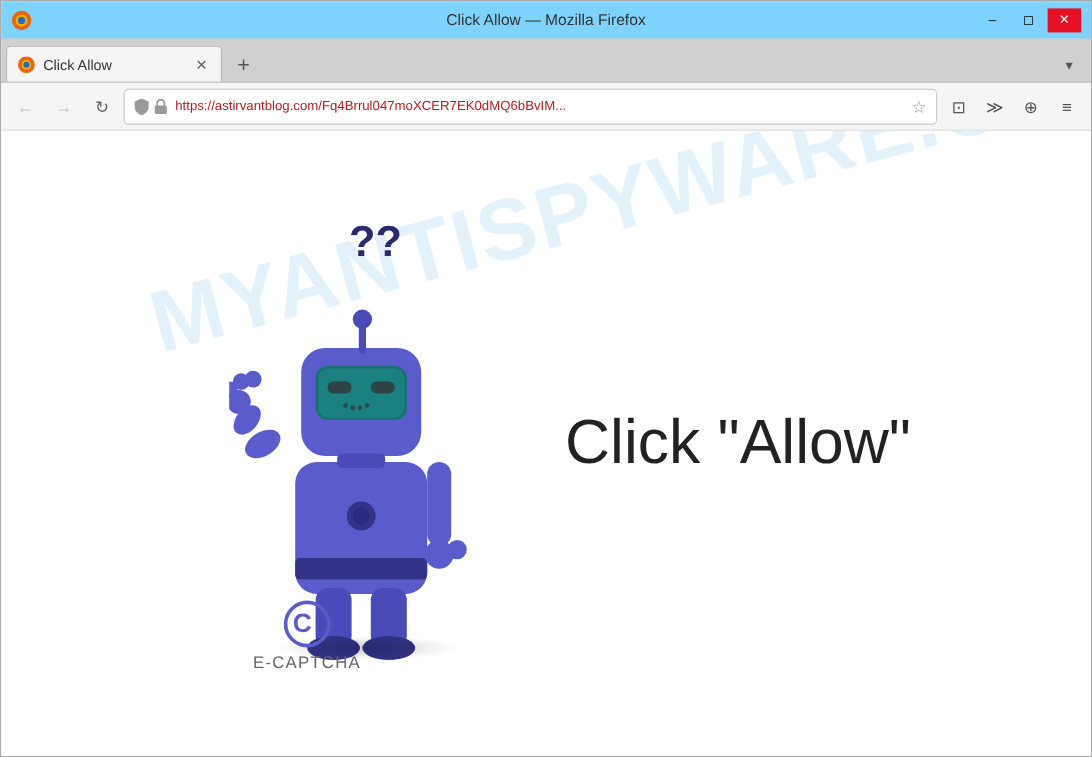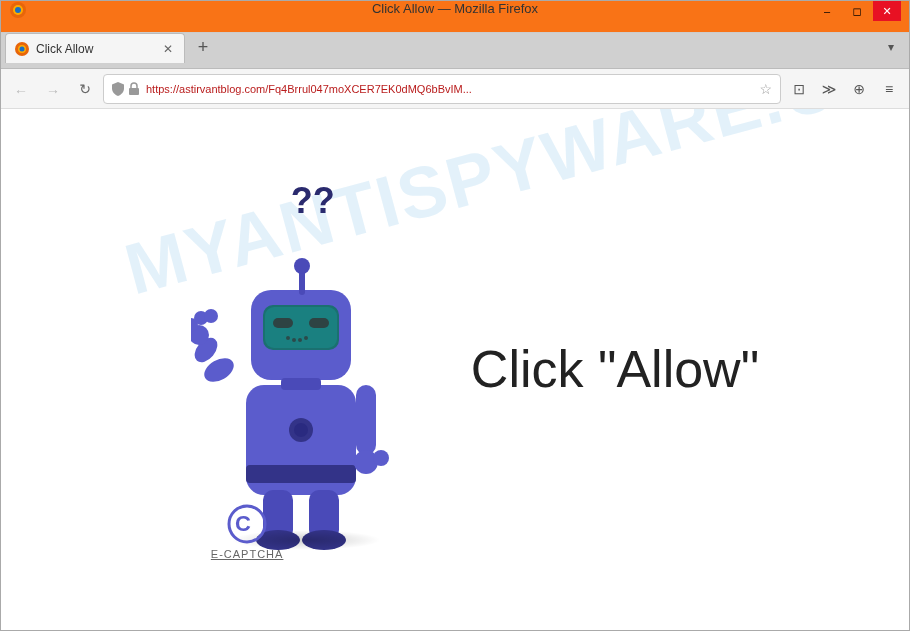--- a/index.html
+++ b/index.html
@@ -16,23 +16,23 @@
       width: 910px;
       height: 631px;
       display: flex;
       flex-direction: column;
       border: 1px solid #aaa;
     }
 
     
     .titlebar {
       height: 32px;
-      background: #f97316;
-      display: flex;
-      align-items: flex-start;
+      background: #7dd3fc;
+      display: flex;
+      align-items: center;
       justify-content: space-between;
       padding: 0 8px;
       border-bottom: 1px solid #ccc;
       flex-shrink: 0;
     }
     .titlebar-left {
       display: flex;
       align-items: center;
       gap: 6px;
     }
@@ -66,21 +66,21 @@
     .tb-btn.close {
       background: #e81123;
       color: white;
     }
 
     
     .tabbar {
       height: 36px;
       background: #d0d0d0;
       display: flex;
-      align-items: flex-start;
+      align-items: flex-end;
       padding: 0 4px;
       border-bottom: 1px solid #bbb;
       flex-shrink: 0;
     }
     .tab {
       height: 30px;
       background: #f5f5f5;
       border: 1px solid #bbb;
       border-bottom: none;
       border-radius: 4px 4px 0 0;
@@ -305,24 +305,23 @@
       display: flex;
       flex-direction: column;
       align-items: center;
       gap: 4px;
     }
     .ecaptcha-icon {
       width: 40px;
       height: 40px;
     }
     .ecaptcha-label {
-      font-size: 11px;
+      font-size: 14px;
       color: #666;
       letter-spacing: 1px;
-      text-decoration: underline;
     }
 
     
     .text-content {
       margin-left: 20px;
       display: flex;
       flex-direction: column;
       gap: 0;
     }
     .main-text {

